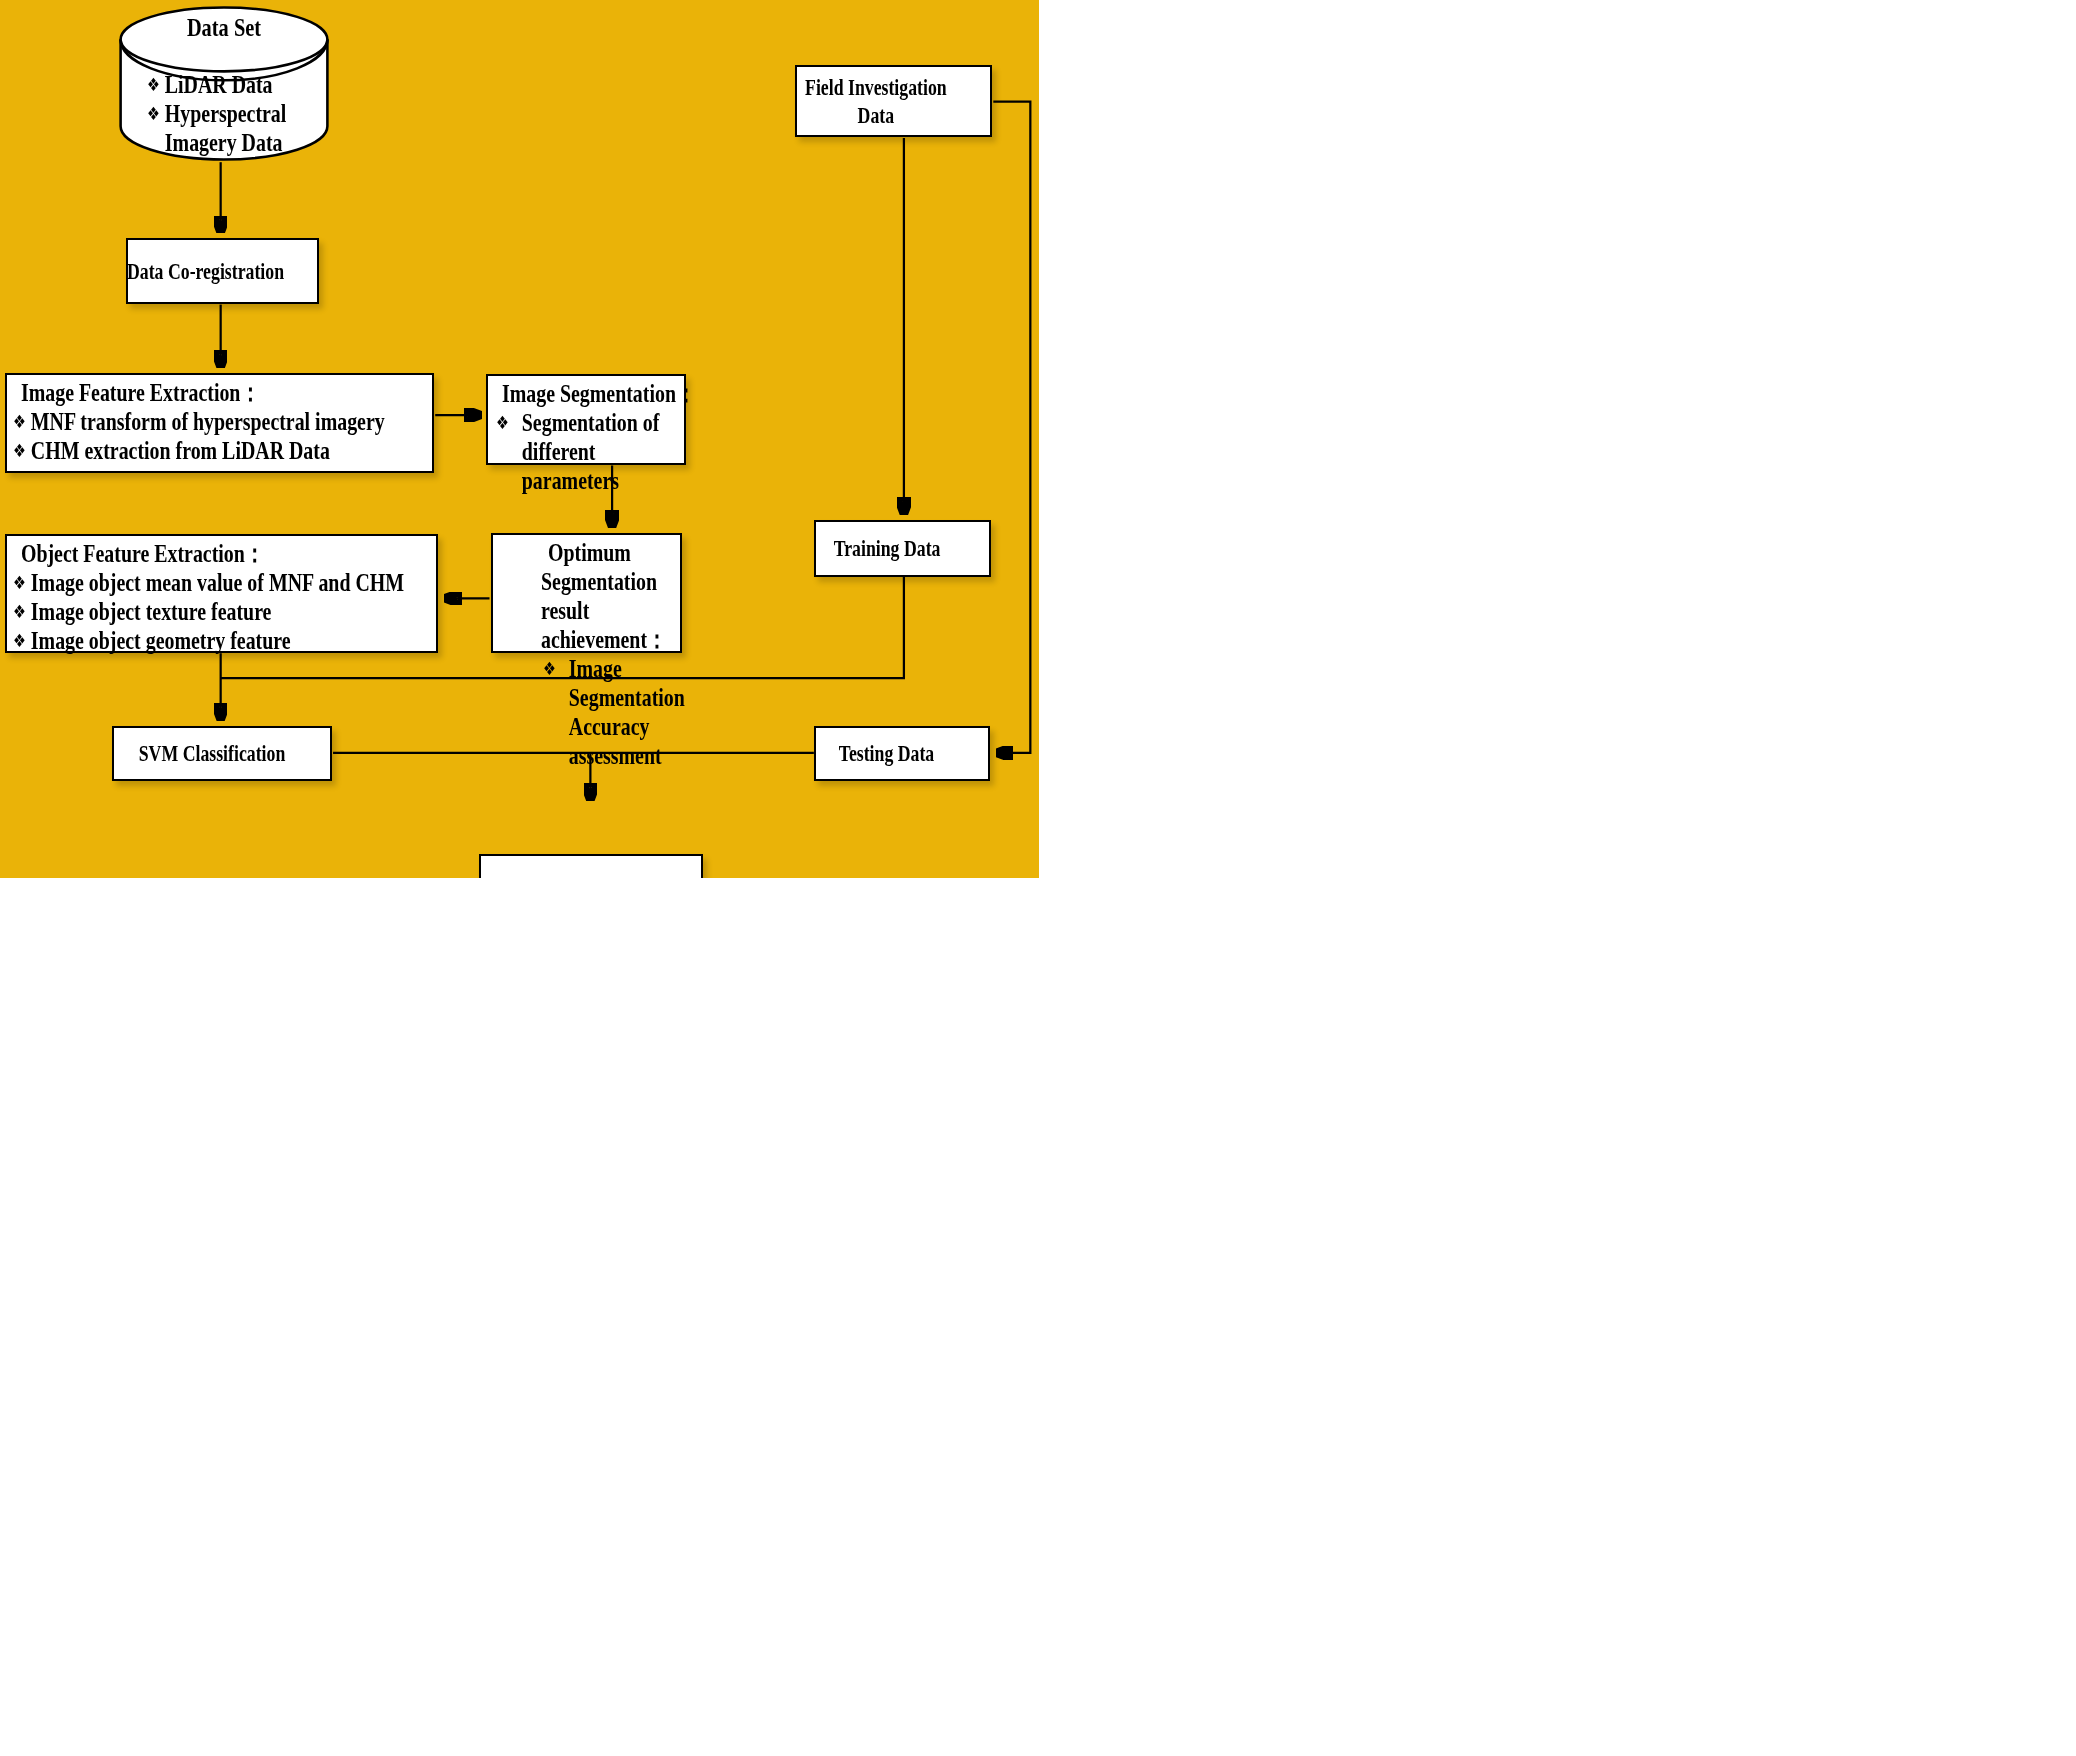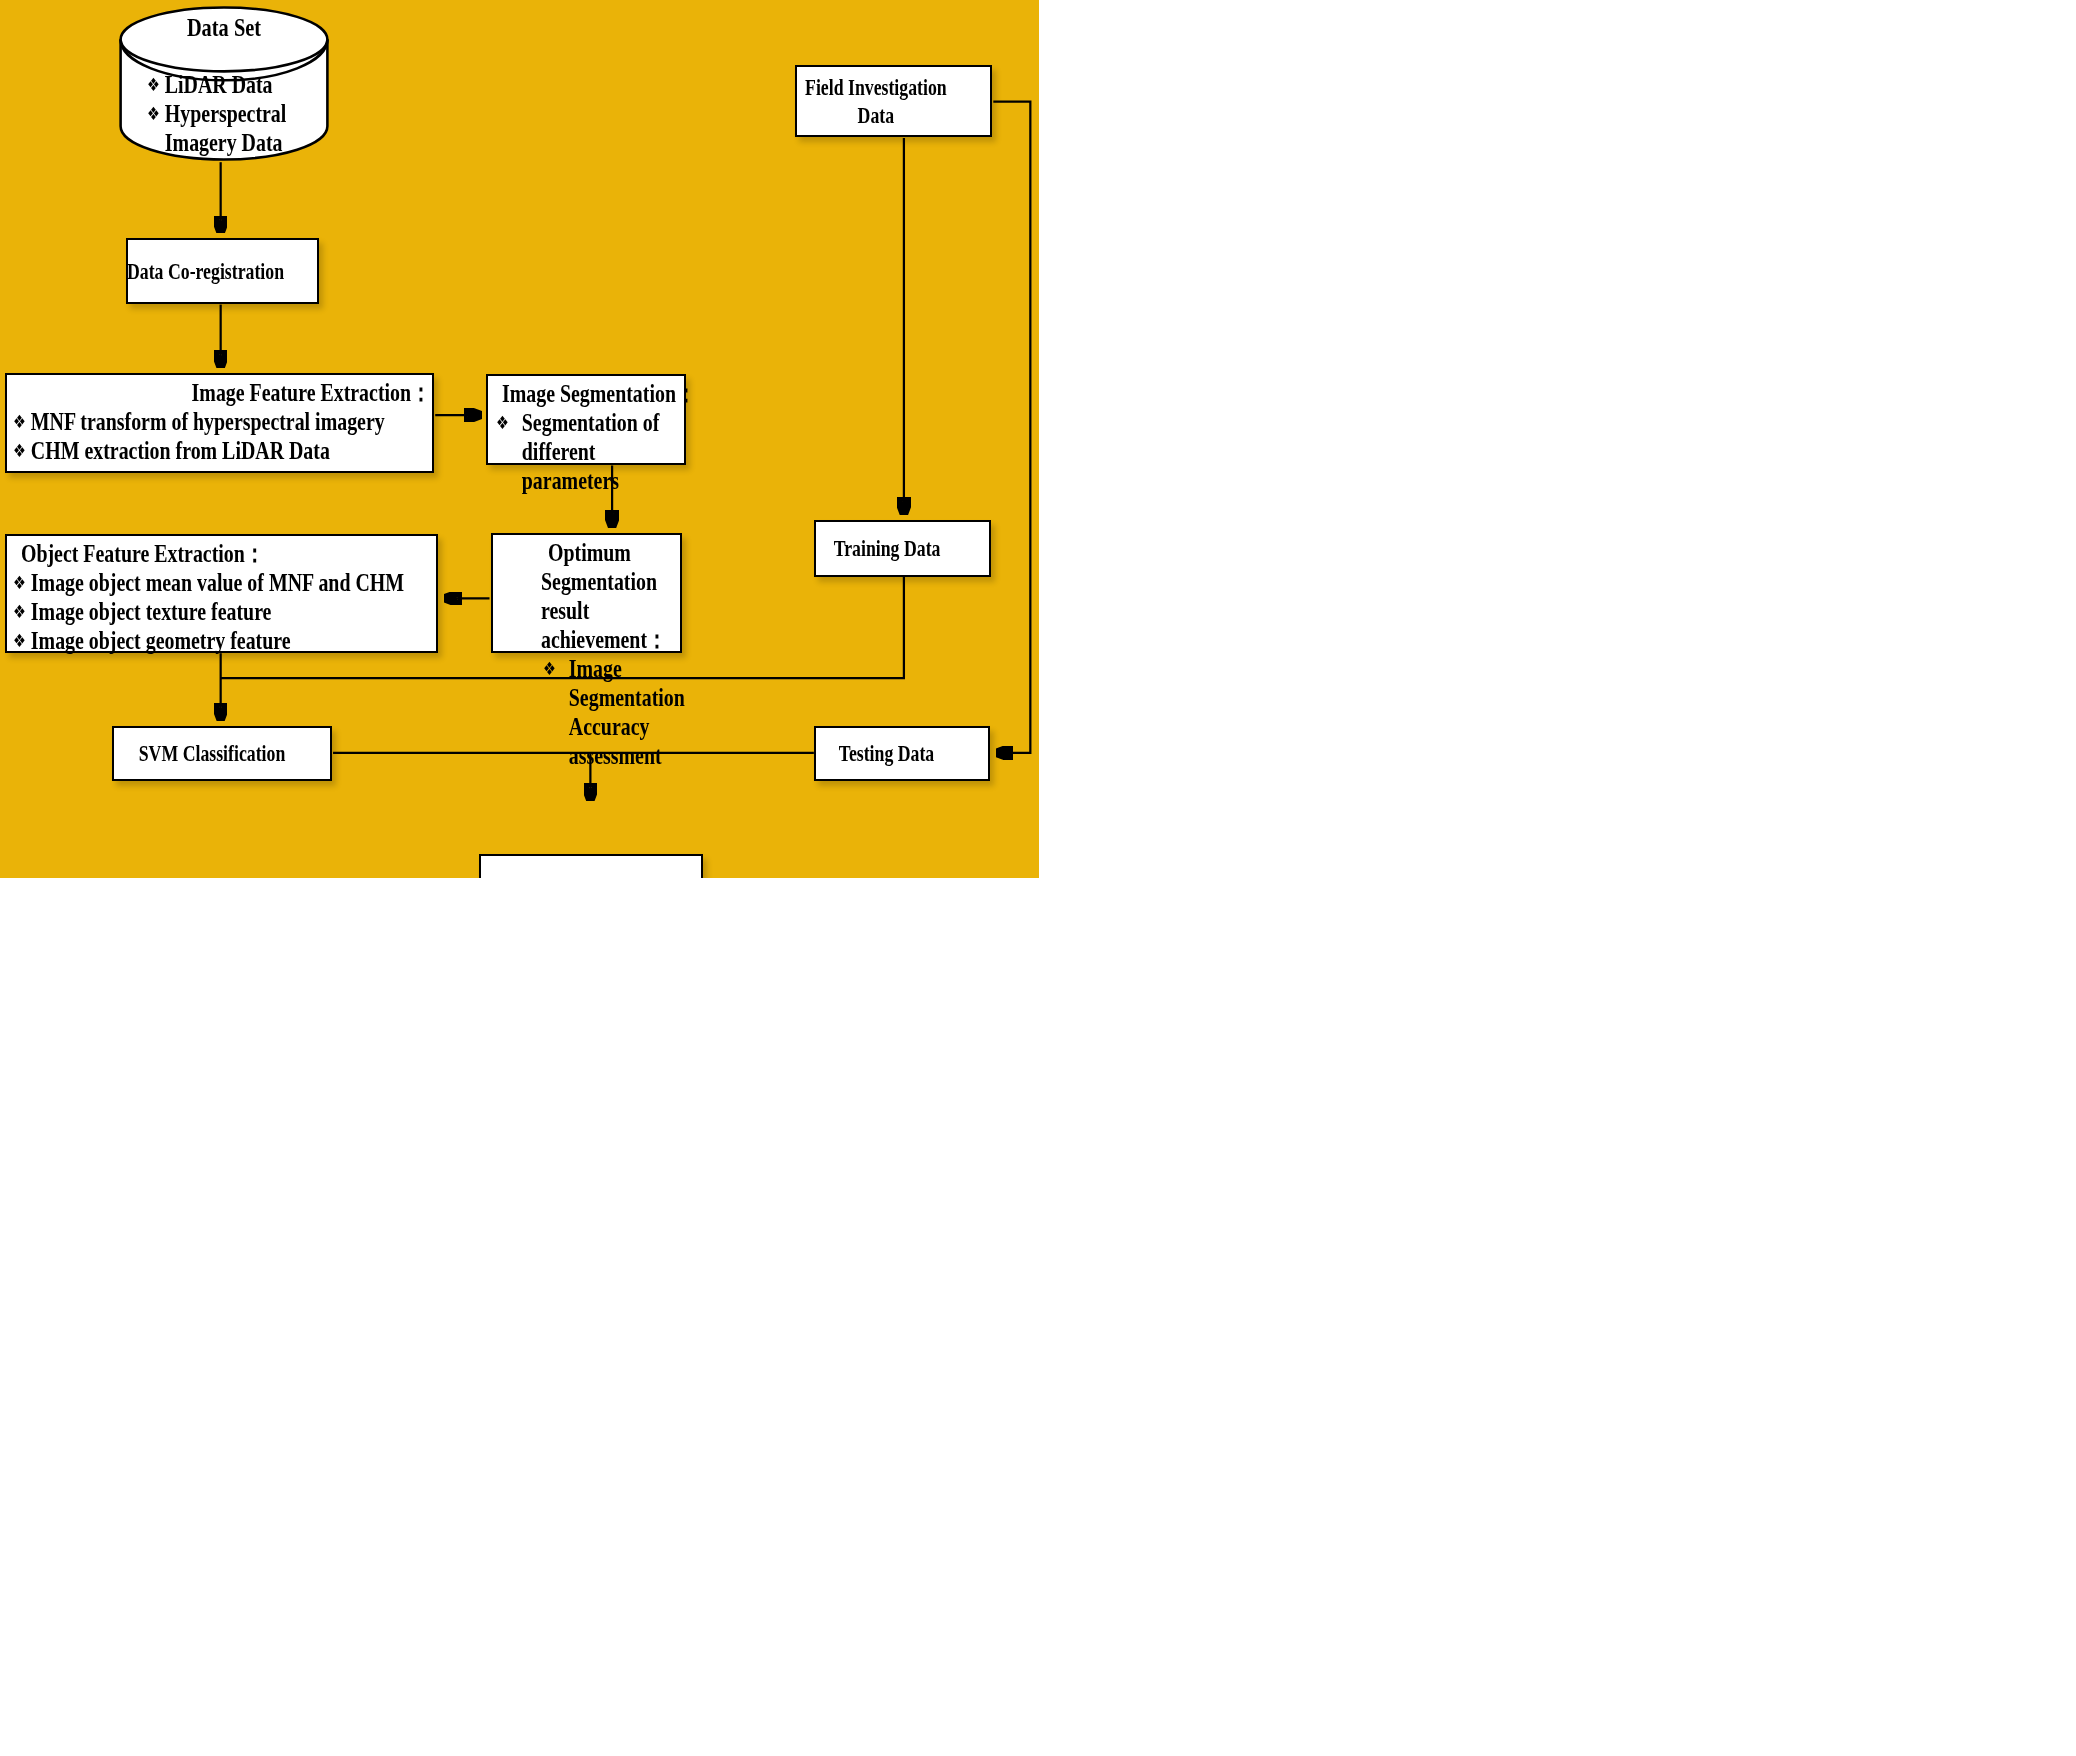--- a/index.html
+++ b/index.html
@@ -155,21 +155,21 @@
         <span class="bullet">❖</span>
         <span class="item-text">Hyperspectral Imagery Data</span>
       </li>
     </ul>
   </div>
 
   <div class="box center" style="left:118px; top:238px; width:193px; height:66px;margin-left:8px;">
     <div class="label-squeeze">Data Co-registration</div>
   </div>
 
-  <div class="box multi" style="left:5.1px; top:373px; width:429px; height:100px;text-align:right;">
+  <div class="box multi" style="left:5.1px; top:373px; width:429px; height:100px;">
     <div class="squeeze">
       <div class="box-title">Image Feature Extraction：</div>
       <ul class="items">
         <li>
           <span class="bullet">❖</span>
           <span class="item-text">MNF transform of hyperspectral imagery</span>
         </li>
         <li>
           <span class="bullet">❖</span>
           <span class="item-text">CHM extraction from LiDAR Data</span>

